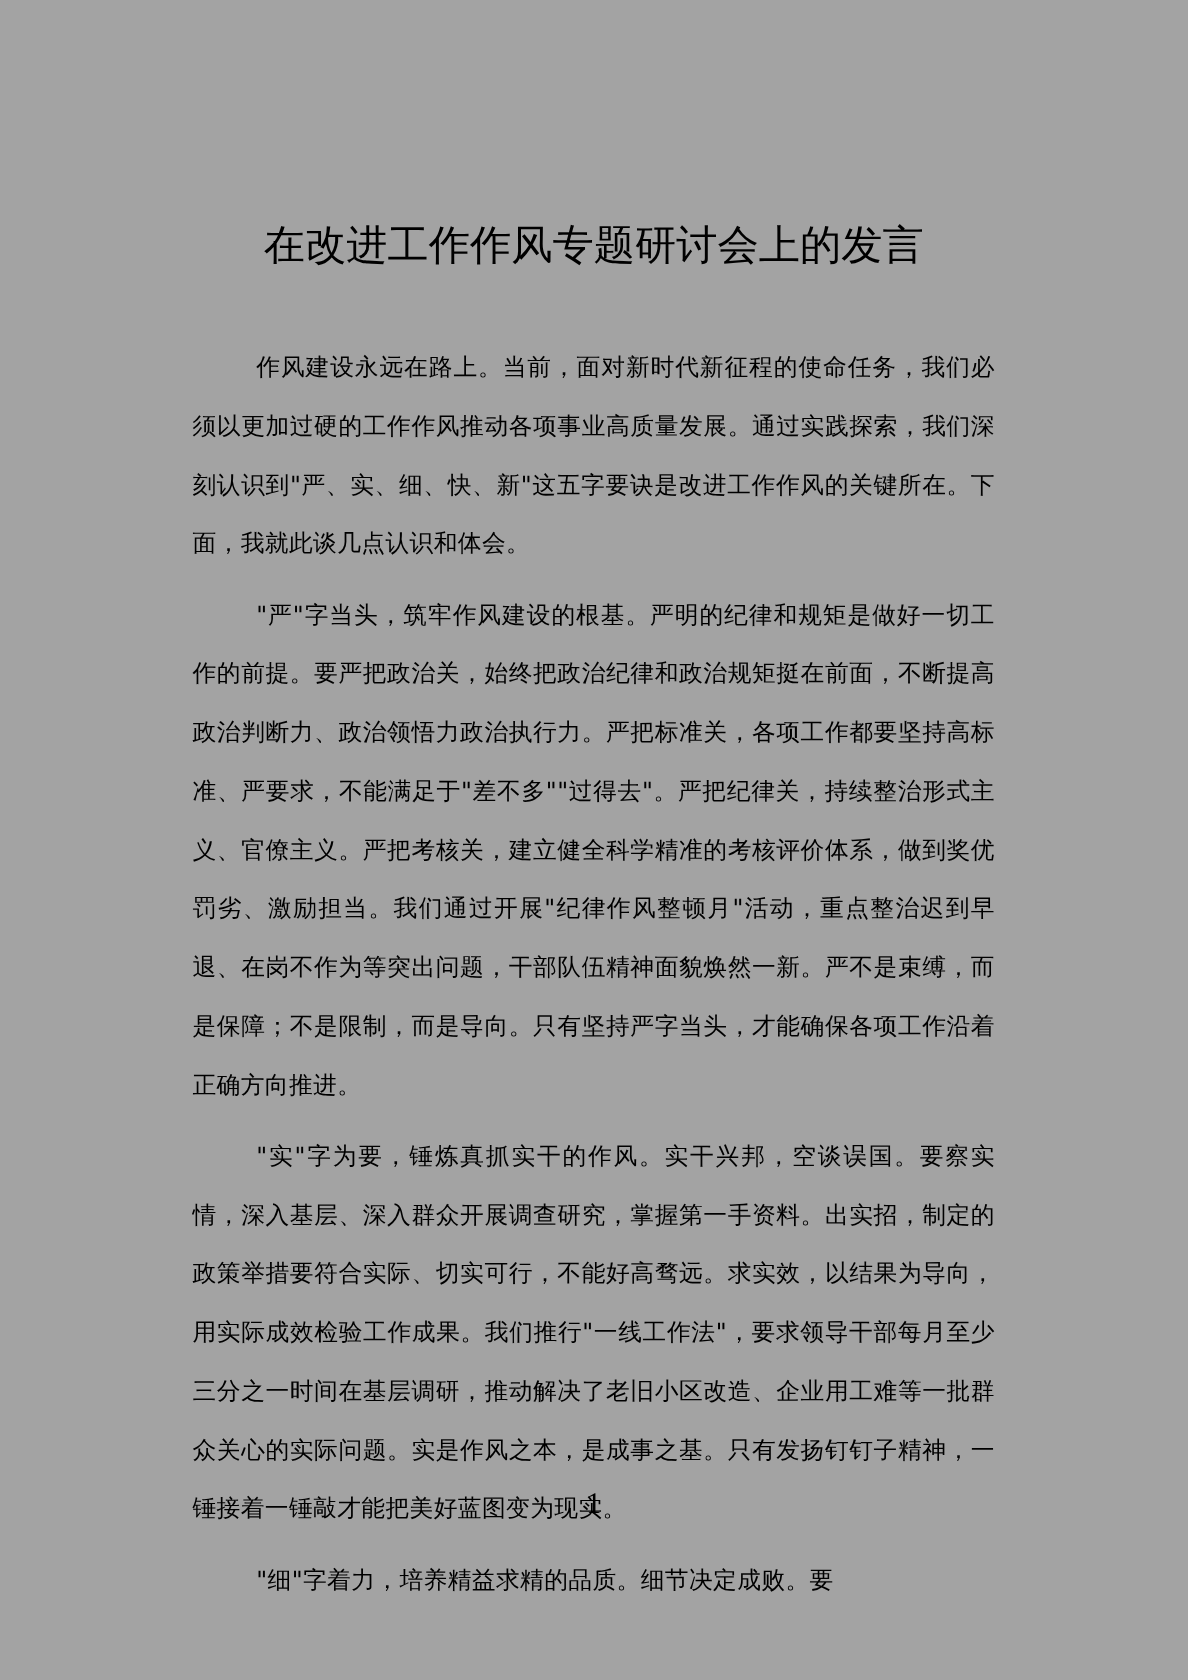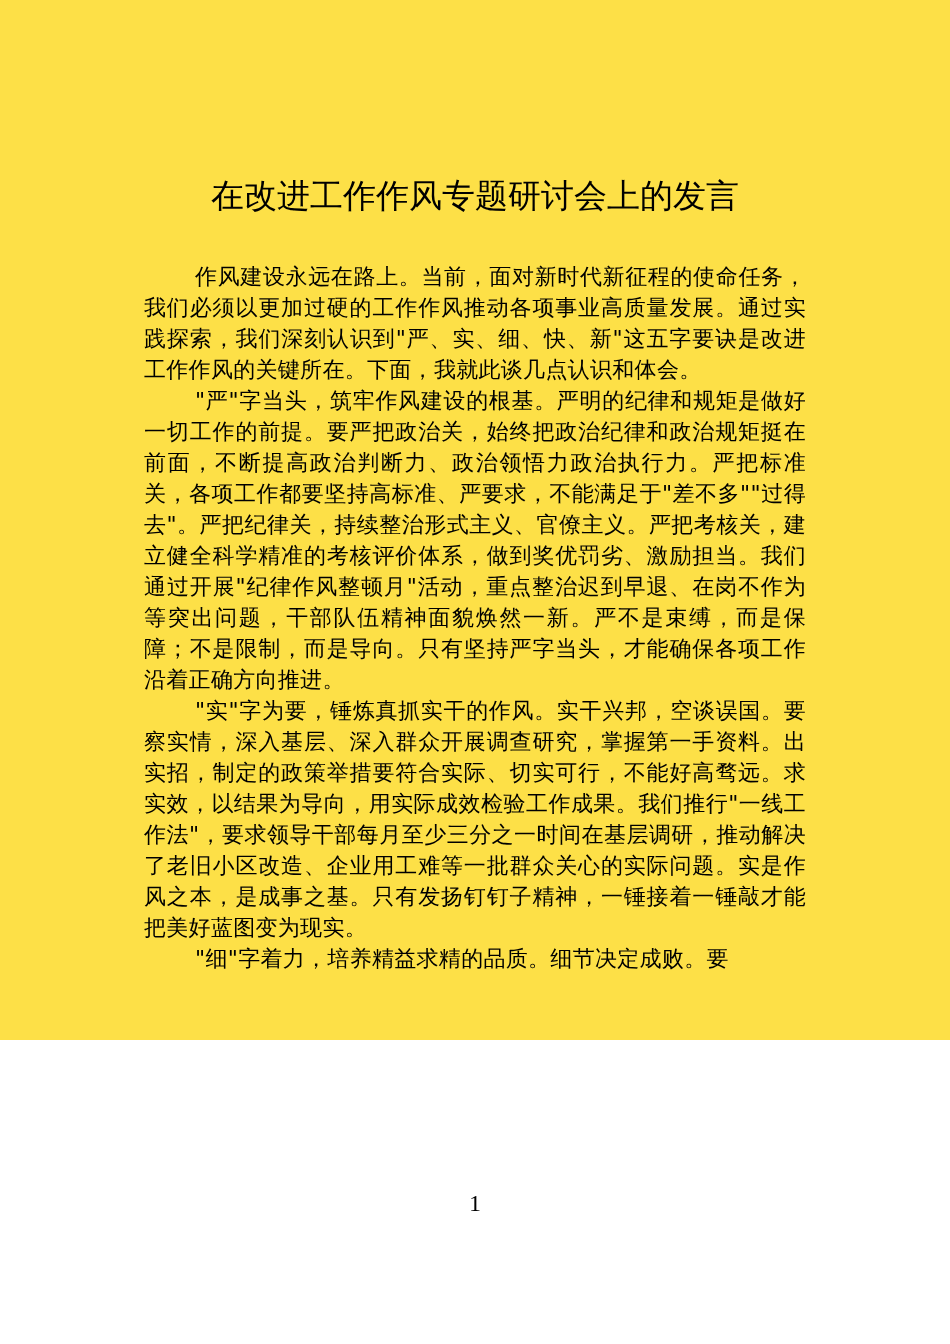--- a/index.html
+++ b/index.html
@@ -13,45 +13,45 @@
     position: relative;
     overflow: hidden;
     font-family: "DejaVu Sans", "Liberation Sans", sans-serif;
     color: #000000;
   }
   .page {
     position: absolute;
     left: 0;
     top: 0;
     width: 950px;
-    height: 1040px;
-    background: #fde047;
+    height: 1344px;
+    background: #a3a3a3;
   }
   .doc-title {
     position: absolute;
     top: 172px;
     left: 0;
     width: 950px;
     text-align: center;
     font-size: 33px;
     line-height: 48px;
     font-weight: normal;
     letter-spacing: 0px;
     margin: 0;
   }
   .body-text {
     position: absolute;
     top: 261px;
     left: 144px;
     width: 662px;
   }
   .para {
-    margin: 0;
-    font-size: 22px;
-    line-height: 31px;
+    margin: 10px;
+    font-size: 19px;
+    line-height: 47px;
     text-indent: 51px;
     text-align: justify;
     text-align-last: left;
     letter-spacing: 0.3px;
     word-break: break-all;
   }
   .page-number {
     position: absolute;
     top: 1188px;
     left: 0;

